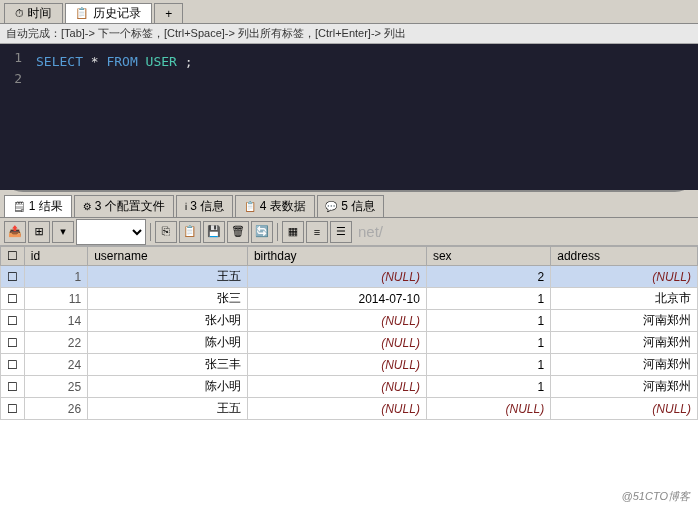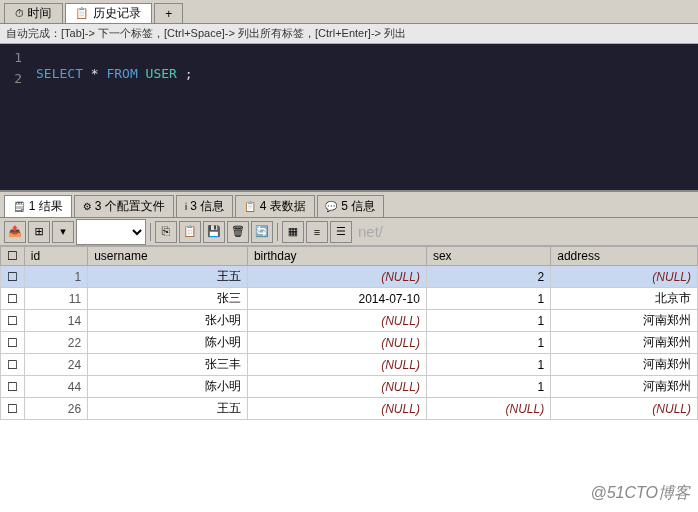--- a/index.html
+++ b/index.html
@@ -44,20 +44,21 @@
       font-size: 11px;
     }
 
     
     .editor-area {
       background: #ffffff;
       border-bottom: 2px solid #888;
       height: 168px;
       display: flex;
       flex-direction: column;
+      border-radius: 23px;
     }
     .autocomplete-hint {
       background: #e8e8e8;
       border-bottom: 1px solid #aaa;
       padding: 2px 6px;
       font-size: 11px;
       color: #333;
       white-space: nowrap;
       overflow: hidden;
     }
@@ -71,21 +72,21 @@
     .line-numbers {
       background: #1e1e2e;
       color: #888;
       padding: 4px 8px;
       text-align: right;
       min-width: 30px;
       user-select: none;
       line-height: 1.6;
     }
     .sql-code {
-      padding: 20px 6px;
+      padding: 8px 6px;
       color: #ddd;
       flex: 1;
       line-height: 1.6;
     }
     .sql-keyword { color: #569cd6; }
     .sql-table { color: #4ec9b0; }
 
     
     .results-panel {
       background: #d4d0c8;
@@ -209,21 +210,21 @@
       background: #d4d0c8;
       border: 1px solid #aaa;
     }
 
     
     .watermark {
       position: absolute;
       bottom: 8px;
       right: 8px;
       color: #888;
-      font-size: 16px;
+      font-size: 11px;
       font-style: italic;
     }
   </style>
 </head>
 <body>
 
 <div class="tab-bar">
   <div class="tab">
     <span class="tab-icon">⏱</span>
     <span>时间</span>
@@ -350,21 +351,21 @@
           <tr>
             <td class="checkbox-col">☐</td>
             <td class=" id-col">24</td>
             <td>张三丰</td>
             <td class="null-val">(NULL)</td>
             <td>1</td>
             <td>河南郑州</td>
           </tr>
           <tr>
             <td class="checkbox-col">☐</td>
-            <td class=" id-col">44</td>
+            <td class=" id-col">25</td>
             <td>陈小明</td>
             <td class="null-val">(NULL)</td>
             <td>1</td>
             <td>河南郑州</td>
           </tr>
           <tr>
             <td class="checkbox-col">☐</td>
             <td class=" id-col">26</td>
             <td>王五</td>
             <td class="null-val">(NULL)</td>

